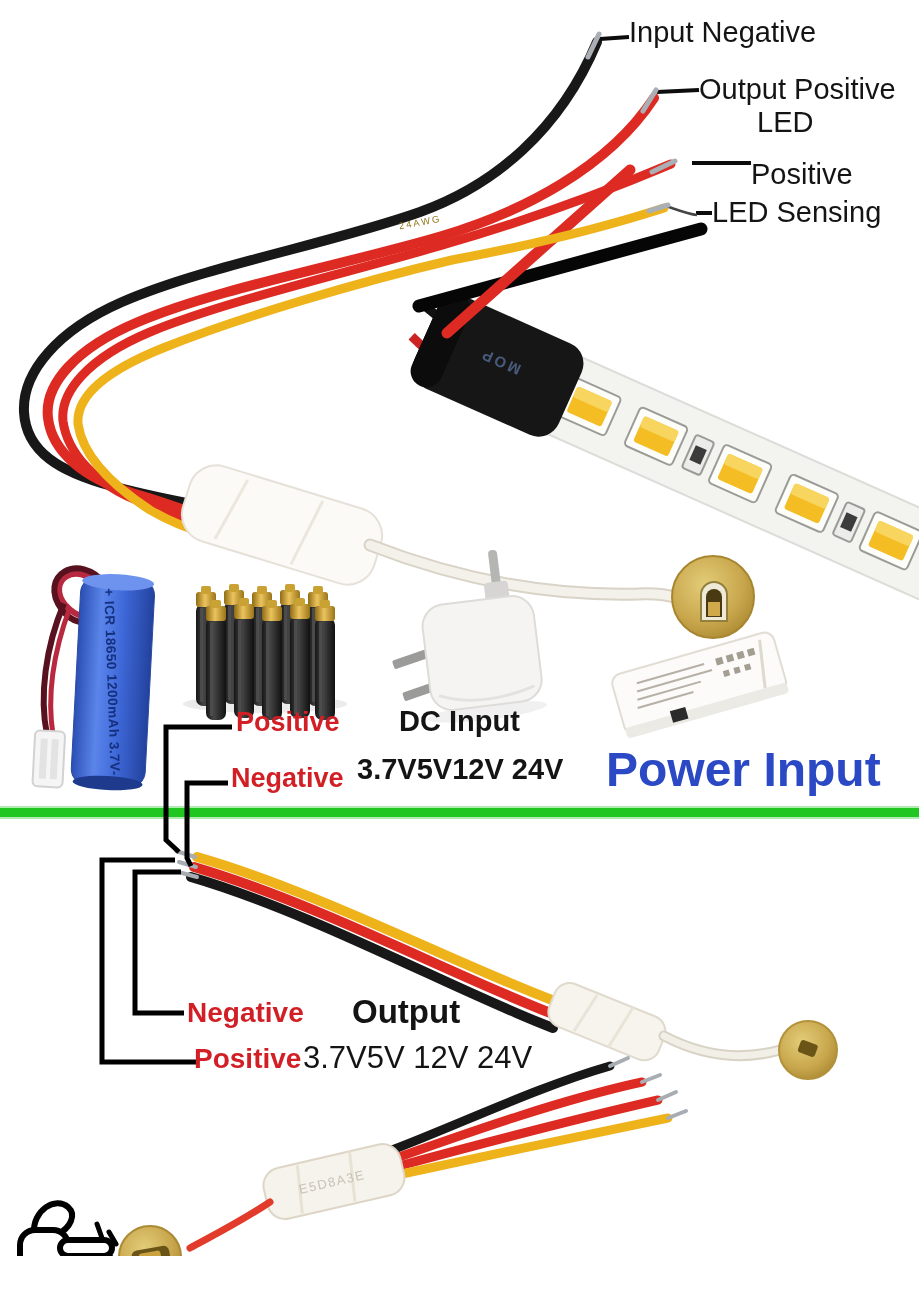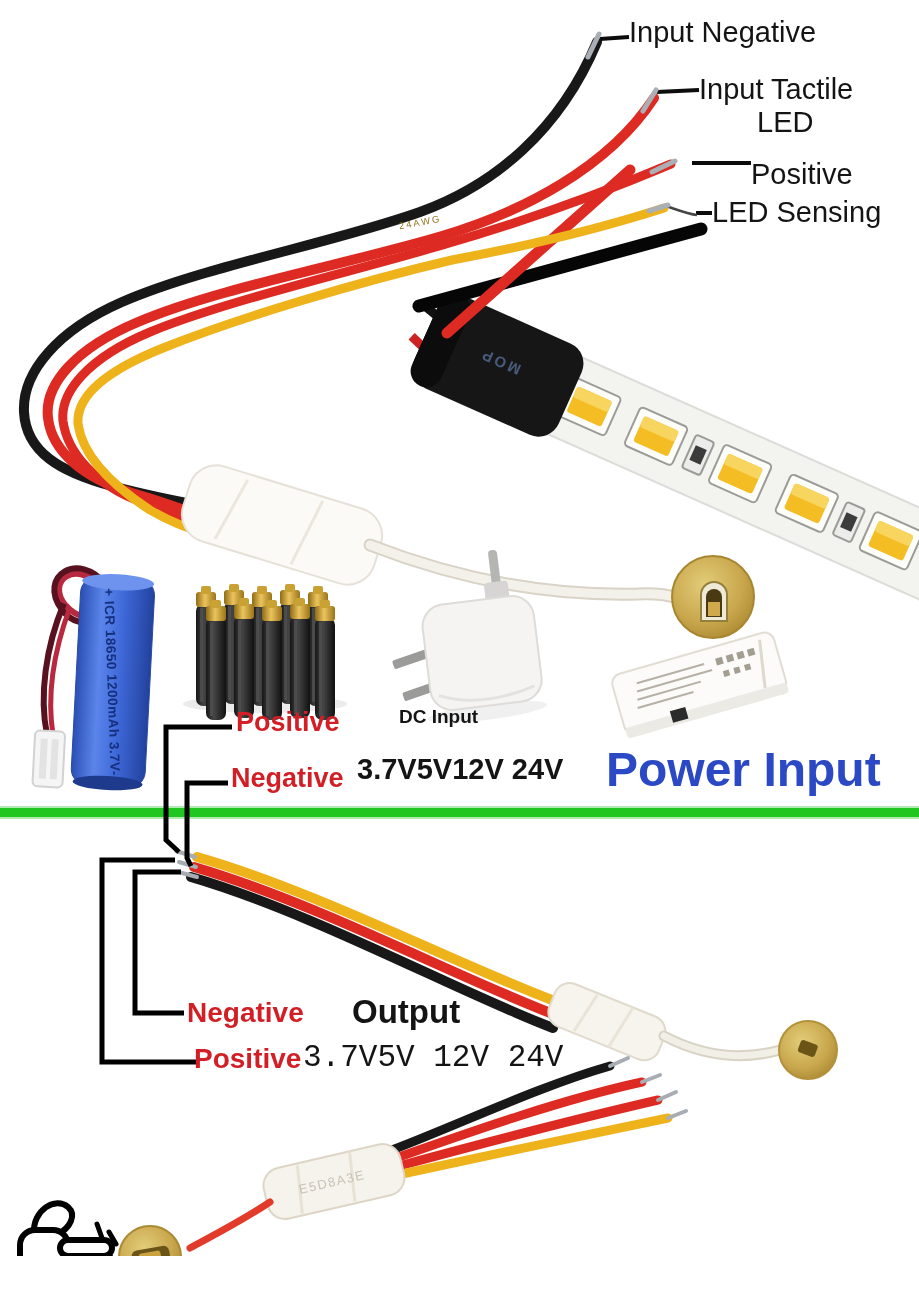--- a/index.html
+++ b/index.html
@@ -6,23 +6,23 @@
   .canvas{
     position:relative;width:919px;height:1256px;overflow:hidden;background:#fff;
     font-family:"Liberation Sans",sans-serif;
   }
   .canvas svg{position:absolute;left:0;top:0;}
   .lbl{position:absolute;white-space:nowrap;line-height:1.02;color:var(--label-black,#141414);}
   .lbl-top{font-size:29px;font-weight:400;}
   .lbl-red{color:var(--label-red,#d21f26);font-weight:700;font-size:27px;}
   .lbl-red-b{color:var(--label-red,#d21f26);font-weight:700;font-size:28px;}
   .lbl-blue{color:var(--label-blue,#2b49c5);font-weight:700;}
-  .lbl-dc{font-size:19px;font-weight:700;}
+  .lbl-dc{font-size:29px;font-weight:700;}
   .lbl-volt{font-size:29px;font-weight:700;}
-  .lbl-volt2{font-size:31px;font-weight:400;font-family:Liberation Mono, monospace;}
+  .lbl-volt2{font-size:31px;font-weight:400;}
   .lbl-output{font-size:33px;font-weight:700;text-align:center;}
   .lbl-power{font-size:48px;}
   .lbl-tactile{font-size:29px;}
   .mark{position:absolute;white-space:nowrap;transform:translate(-50%,-50%);}
   .mark-battery{font-size:13.5px;font-weight:700;color:#15307f;letter-spacing:.5px;}
   .mark-shrink{font-size:15px;font-weight:700;color:#52688f;opacity:.85;letter-spacing:3px;}
   .mark-wire{font-size:9.5px;color:#8a6a0a;letter-spacing:2px;opacity:.9;}
   .mark-module{font-size:13px;color:#c9c2b6;letter-spacing:1.5px;}
 </style>
 </head>
@@ -252,21 +252,21 @@
 
   <g fill="none" stroke="#000" stroke-width="5">
     <path d="M232,727 H166 V840 L179,852"></path>
     <path d="M228,783 H187 V858 L191,866"></path>
     <path d="M181,872 H135 V1013 H184"></path>
     <path d="M175,860 H102 V1062 H196"></path>
   </g>
 </svg>
 
 <div class="lbl lbl-top" style="left:629px;top:18px">Input Negative</div>
-<div class="lbl lbl-top" style="left:699px;top:75px">Input Tactile</div>
+<div class="lbl lbl-top" style="left:699px;top:75px">Output Positive</div>
 <div class="lbl lbl-top" style="left:757px;top:108px">LED</div>
 <div class="lbl lbl-top" style="left:751px;top:160px">Positive</div>
 <div class="lbl lbl-top" style="left:712px;top:198px">LED Sensing</div>
 
 <div class="lbl lbl-red" style="left:236px;top:709px">Positive</div>
 <div class="lbl lbl-red" style="left:231px;top:765px">Negative</div>
 <div class="lbl lbl-dc" style="left:399px;top:707px">DC Input</div>
 <div class="lbl lbl-volt" style="left:357px;top:755px">3.7V5V12V 24V</div>
 <div class="lbl lbl-blue lbl-power" style="left:606px;top:746px">Power Input</div>
 

